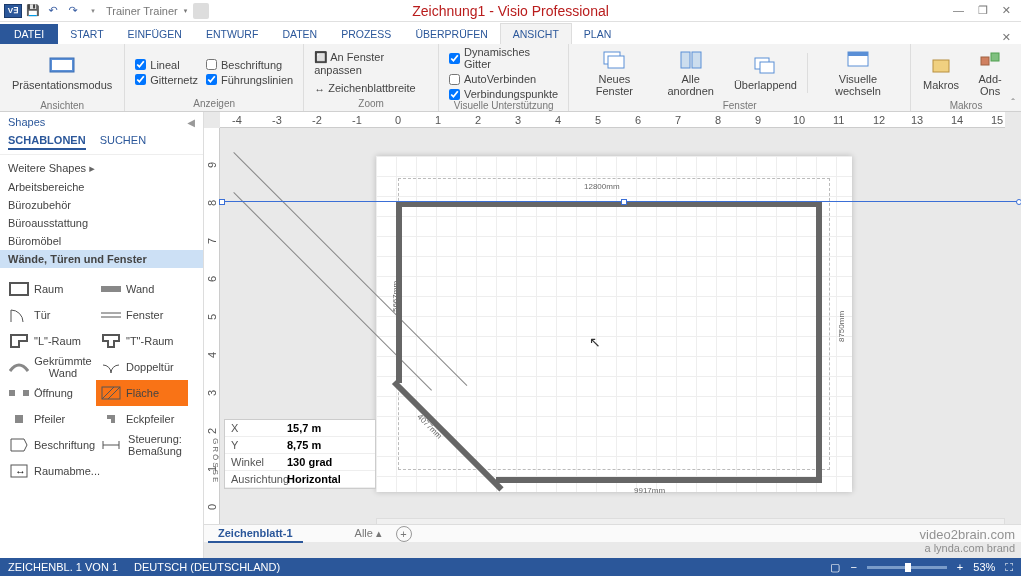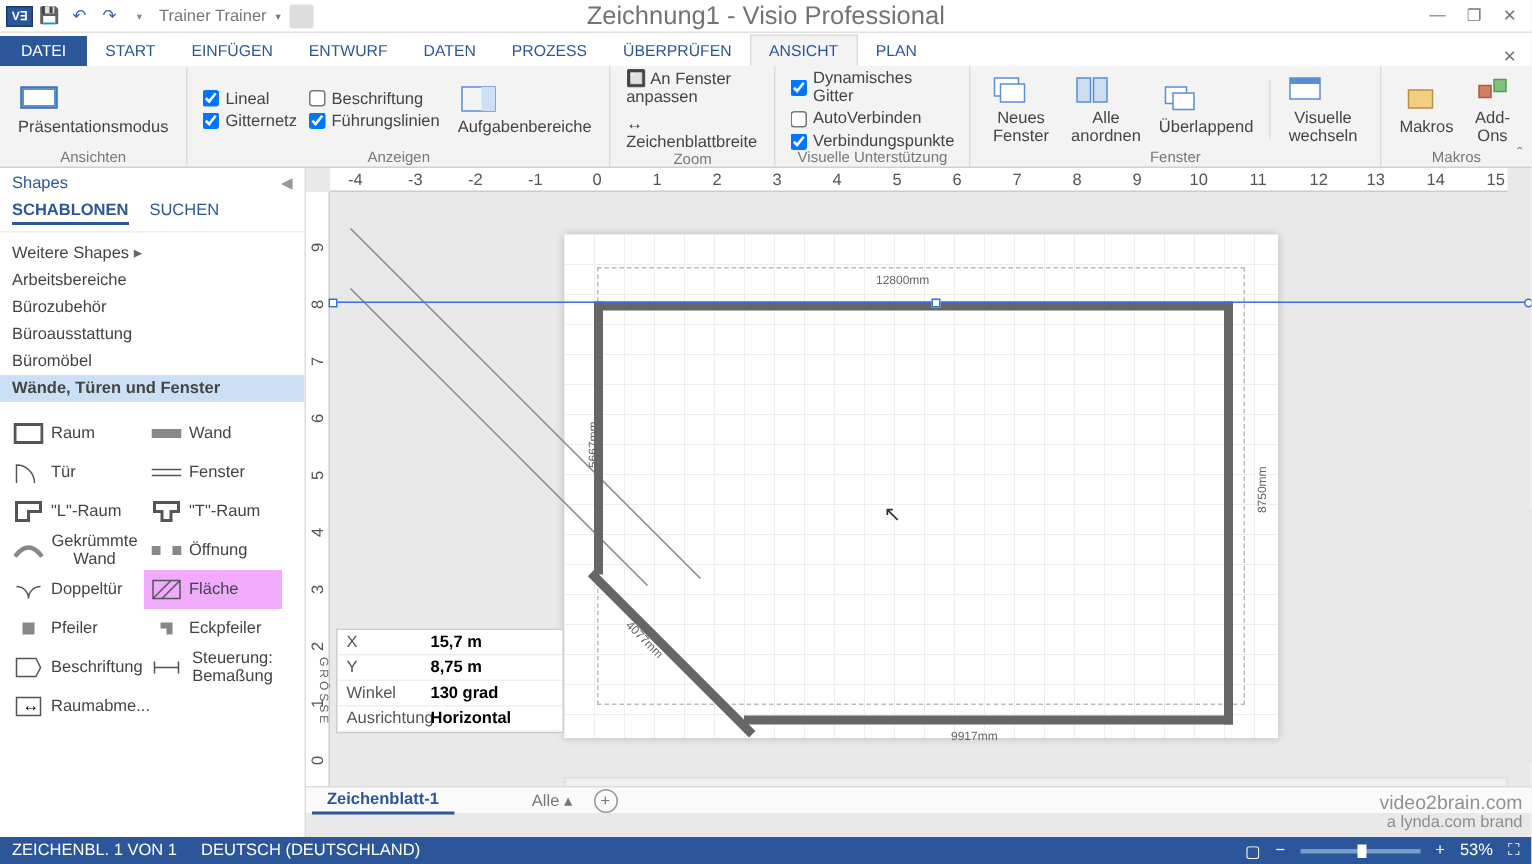--- a/index.html
+++ b/index.html
@@ -3,57 +3,57 @@
 <meta charset="utf-8">
 <style>
 * { margin: 0; padding: 0; box-sizing: border-box; font-family: "Segoe UI", Tahoma, sans-serif; font-size: 11px; }
 body { width: 1021px; height: 576px; background: #fff; overflow: hidden; position: relative; }
 
 
 .titlebar { height: 22px; background: #fff; display: flex; align-items: center; border-bottom: 1px solid #e0e0e0; position: relative; }
 .qat { display: flex; align-items: center; gap: 2px; padding: 0 4px; }
 .qat span { display: inline-flex; align-items: center; justify-content: center; width: 18px; height: 18px; color: #3b5fa3; }
 .qat .app-icon { width: 18px; height: 14px; background: #2b579a; color: #fff; font-size: 8px; font-weight: bold; border: 1px solid #1a3a6b; }
-.title-text { position: absolute; left: 50%; transform: translateX(-50%); color: #737373; font-size: 17px; }
+.title-text { position: absolute; left: 50%; transform: translateX(-50%); color: #b91c1c; font-size: 14px; }
 .win-controls { margin-left: auto; display: flex; gap: 14px; padding-right: 10px; color: #777; }
 .user-area { color: #777; font-size: 11px; margin-right: 10px; display: flex; align-items: center; gap: 6px; }
 .avatar { width: 16px; height: 16px; background: #ddd; border-radius: 2px; }
 
 
 .tabs { height: 22px; background: #fff; display: flex; align-items: flex-end; }
 .tab { padding: 4px 12px; color: #2b579a; text-transform: uppercase; font-size: 10.5px; cursor: pointer; }
 .tab.file { background: #2b579a; color: #fff; padding: 4px 14px; }
 .tab.active { background: #f3f3f3; border: 1px solid #ddd; border-bottom: none; }
 .tabs .close-x { margin-left: auto; padding-right: 10px; color: #777; }
 
 
 .ribbon { height: 68px; background: #f3f3f3; border-bottom: 1px solid #d0d0d0; display: flex; position: relative; }
 .group { border-right: 1px solid #ddd; padding: 2px 6px 0 6px; display: flex; flex-direction: column; height: 100%; }
 .group-body { display: flex; flex: 1; align-items: center; }
 .group-label { text-align: center; font-size: 10px; color: #777; padding-bottom: 2px; }
-.big-btn { display: flex; flex-direction: column; justify-content: center; gap: 2px; padding: 0 6px; height: 54px; text-align: center; font-size: 10.5px; color: #444; }
+.big-btn { display: flex; flex-direction: column; align-items: center; justify-content: center; gap: 2px; padding: 0 6px; height: 54px; text-align: center; font-size: 10.5px; color: #444; }
 .big-btn .ico { width: 28px; height: 22px; display: flex; align-items: center; justify-content: center; }
 .chk-col { display: flex; flex-direction: column; gap: 3px; font-size: 10.5px; color: #444; padding: 0 4px; }
 .chk-col label { display: flex; align-items: center; gap: 4px; }
 .chk-col input { width: 11px; height: 11px; }
 .ribbon .collapse { position: absolute; right: 6px; bottom: 2px; color: #777; }
 
 
 .shapes-pane { position: absolute; left: 0; top: 112px; width: 204px; bottom: 18px; background: #fff; border-right: 1px solid #ddd; overflow: hidden; }
 .shapes-title { color: #2b579a; font-size: 16px; padding: 4px 8px; display: flex; align-items: center; }
 .shapes-title .chev { margin-left: auto; color: #999; font-size: 10px; }
 .shapes-tabs { display: flex; gap: 14px; padding: 2px 8px 4px 8px; font-size: 10.5px; color: #2b579a; border-bottom: 1px solid #eee; }
 .shapes-tabs .act { border-bottom: 2px solid #2b579a; font-weight: bold; padding-bottom: 2px; }
 .cat-list { padding: 4px 0; }
 .cat-item { padding: 3px 8px; font-size: 11px; color: #444; }
 .cat-item.more::after { content: " ▸"; color: #666; }
 .cat-item.sel { background: #cce0f5; font-weight: bold; }
 .stencil { display: flex; flex-wrap: wrap; padding: 4px 4px; }
 .shape-item { width: 92px; height: 26px; display: flex; align-items: center; gap: 4px; padding: 2px 4px; font-size: 10.5px; color: #444; text-align: center; }
-.shape-item.sel { background: #f0abfc; }
+.shape-item.sel { background: #f97316; }
 .shape-ico { width: 22px; height: 18px; flex-shrink: 0; display: flex; align-items: center; justify-content: center; }
 
 
 .canvas-area { position: absolute; left: 204px; top: 112px; right: 0; bottom: 18px; background: #e9e9e9; }
 .ruler-h { position: absolute; left: 16px; right: 16px; top: 0; height: 16px; background: #fff; border-bottom: 1px solid #ccc; font-size: 8px; color: #555; overflow: hidden; }
 .ruler-h span { position: absolute; top: 2px; }
 .ruler-v { position: absolute; left: 0; top: 16px; bottom: 34px; width: 16px; background: #fff; border-right: 1px solid #ccc; font-size: 8px; color: #555; }
 .ruler-v span { position: absolute; left: 2px; transform: rotate(-90deg); transform-origin: left top; }
 .page-bg { position: absolute; left: 172px; top: 44px; width: 476px; height: 336px; background: #fff; box-shadow: 0 0 6px rgba(0,0,0,0.2); }
 .grid { position: absolute; inset: 0; background-image: linear-gradient(#eee 1px, transparent 1px), linear-gradient(90deg, #eee 1px, transparent 1px); background-size: 20px 20px; }
@@ -166,29 +166,20 @@
       <div class="chk-col">
         <label>
             <input type="checkbox" style="">
             <span>Beschriftung</span>
           </label>
         <label>
             <input type="checkbox" checked="" style="">
             <span>Führungslinien</span>
           </label>
       </div>
-      <div class="big-btn" style="padding-left:8px;">
-        <span class="ico">
-            <svg width="24" height="18">
-              <rect x="1" y="1" width="22" height="16" fill="none" stroke="#5a8fd6"></rect>
-              <rect x="14" y="1" width="9" height="16" fill="#cde0f5"></rect>
-            </svg>
-          </span>
-        <span>Aufgabenbereiche</span>
-      </div>
     </div>
     <div class="group-label">Anzeigen</div>
   </div>
 
   <div class="group">
     <div class="group-body">
       <div class="chk-col" style="gap:6px;">
         <span>🔲 <span>An Fenster anpassen</span></span>
         <span>↔ <span>Zeichenblattbreite</span></span>
       </div>
@@ -354,34 +345,34 @@
     <div class="shape-item">
         <span class="shape-ico">
           <svg width="20" height="12">
             <path d="M1 10 Q10 -2 19 10" fill="none" stroke="#888" stroke-width="3"></path>
           </svg>
         </span>
         <span>Gekrümmte Wand</span>
       </div>
     <div class="shape-item">
         <span class="shape-ico">
+          <svg width="20" height="14">
+            <path d="M10 13 A8 8 0 0 0 2 5 M10 13 A8 8 0 0 1 18 5" fill="none" stroke="#555"></path>
+          </svg>
+        </span>
+        <span>Doppeltür</span>
+      </div>
+    <div class="shape-item">
+        <span class="shape-ico">
           <svg width="20" height="6">
             <rect x="0" width="6" height="6" fill="#888"></rect>
             <rect x="14" width="6" height="6" fill="#888"></rect>
           </svg>
         </span>
         <span>Öffnung</span>
-      </div>
-    <div class="shape-item">
-        <span class="shape-ico">
-          <svg width="20" height="14">
-            <path d="M10 13 A8 8 0 0 0 2 5 M10 13 A8 8 0 0 1 18 5" fill="none" stroke="#555"></path>
-          </svg>
-        </span>
-        <span>Doppeltür</span>
       </div>
     <div class="shape-item sel">
         <span class="shape-ico">
           <svg width="20" height="14">
             <rect x="1" y="1" width="18" height="12" fill="none" stroke="#555"></rect>
             <line x1="1" y1="13" x2="13" y2="1" stroke="#555"></line>
             <line x1="7" y1="13" x2="19" y2="1" stroke="#555"></line>
           </svg>
         </span>
         <span>Fläche</span>

